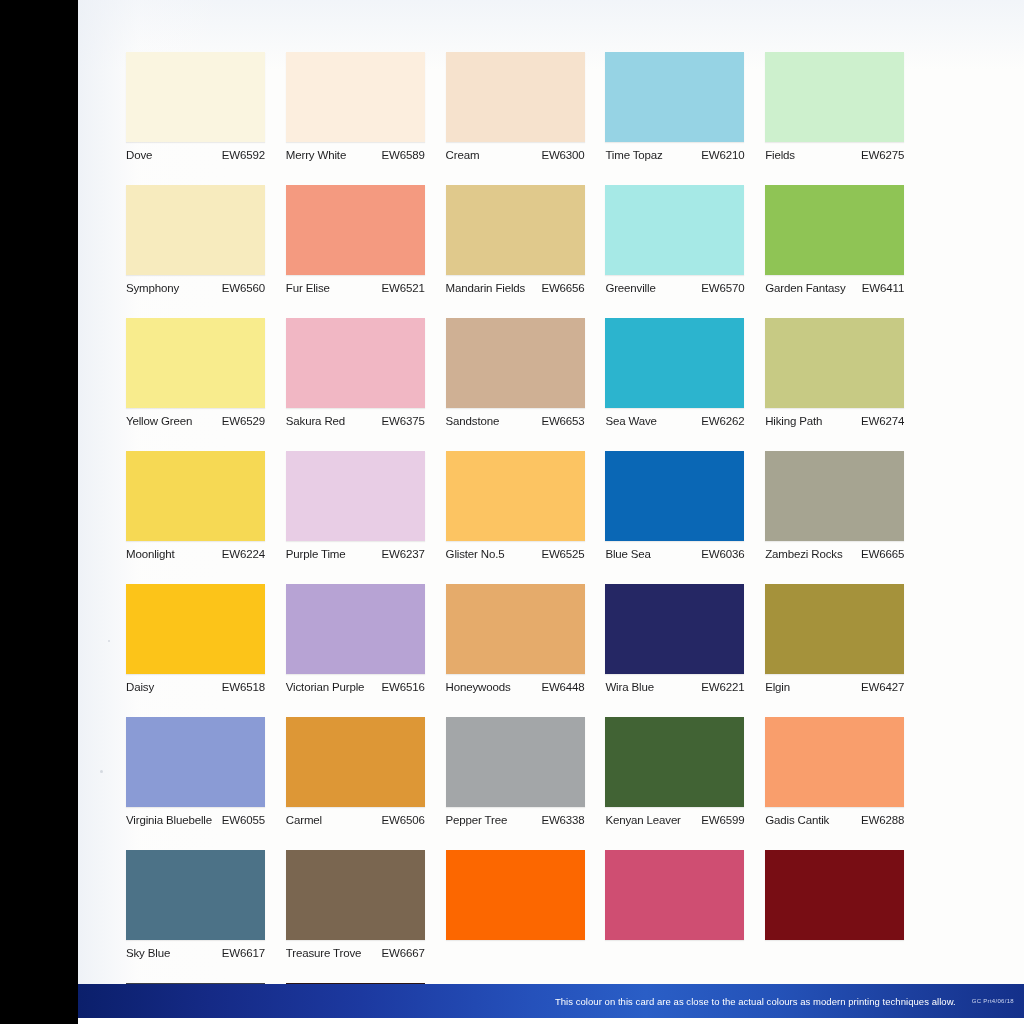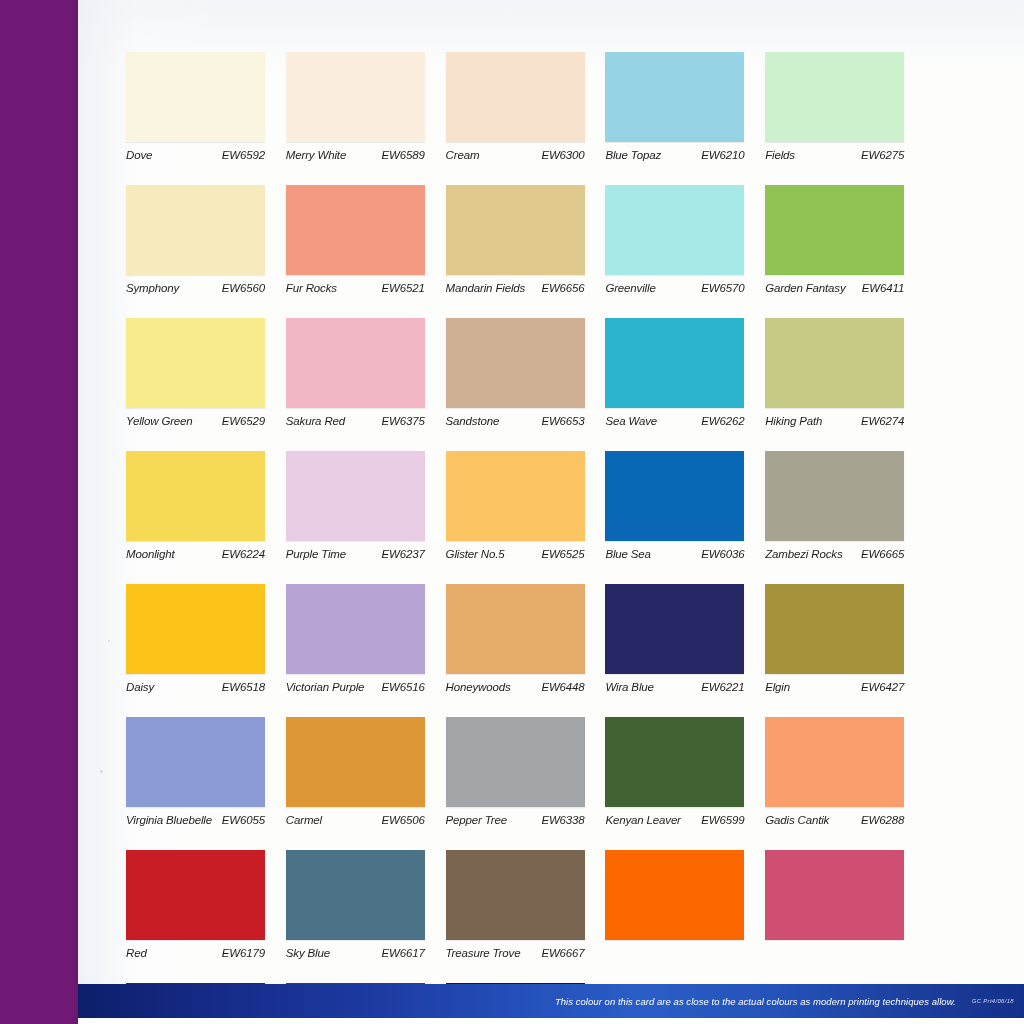--- a/index.html
+++ b/index.html
@@ -11,22 +11,21 @@
     width: 1024px;
     height: 1024px;
     font-family: "Liberation Sans", sans-serif;
     overflow: hidden;
   }
 
   #page {
     position: relative;
     width: 876px;
     height: 1024px;
-    background: #701a75;
-    font-style: italic;
+    background: #000000;
   }
 
   
   #card {
     position: absolute;
     left: 78px;
     top: 0px;
     width: 946px;
     height: 1024px;
     background: #fdfdfc;
@@ -156,42 +155,42 @@
         <div class="swatch-cell">
           <div class="swatch-chip" style="background: rgb(246, 226, 205);"></div>
           <div class="swatch-caption">
             <span class="swatch-name">Cream</span>
             <span class="swatch-code">EW6300</span>
           </div>
         </div>
         <div class="swatch-cell">
           <div class="swatch-chip" style="background: rgb(150, 211, 228);"></div>
           <div class="swatch-caption">
-            <span class="swatch-name">Blue Topaz</span>
+            <span class="swatch-name">Time Topaz</span>
             <span class="swatch-code">EW6210</span>
           </div>
         </div>
         <div class="swatch-cell">
           <div class="swatch-chip" style="background: rgb(205, 240, 205);"></div>
           <div class="swatch-caption">
             <span class="swatch-name">Fields</span>
             <span class="swatch-code">EW6275</span>
           </div>
         </div>
         <div class="swatch-cell">
           <div class="swatch-chip" style="background: rgb(247, 235, 190);"></div>
           <div class="swatch-caption">
             <span class="swatch-name">Symphony</span>
             <span class="swatch-code">EW6560</span>
           </div>
         </div>
         <div class="swatch-cell">
           <div class="swatch-chip" style="background: rgb(244, 154, 128);"></div>
           <div class="swatch-caption">
-            <span class="swatch-name">Fur Rocks</span>
+            <span class="swatch-name">Fur Elise</span>
             <span class="swatch-code">EW6521</span>
           </div>
         </div>
         <div class="swatch-cell">
           <div class="swatch-chip" style="background: rgb(224, 201, 140);"></div>
           <div class="swatch-caption">
             <span class="swatch-name">Mandarin Fields</span>
             <span class="swatch-code">EW6656</span>
           </div>
         </div>
@@ -340,27 +339,20 @@
           <div class="swatch-caption">
             <span class="swatch-name">Kenyan Leaver</span>
             <span class="swatch-code">EW6599</span>
           </div>
         </div>
         <div class="swatch-cell">
           <div class="swatch-chip" style="background: rgb(249, 158, 108);"></div>
           <div class="swatch-caption">
             <span class="swatch-name">Gadis Cantik</span>
             <span class="swatch-code">EW6288</span>
-          </div>
-        </div>
-        <div class="swatch-cell">
-          <div class="swatch-chip" style="background: rgb(200, 29, 36);"></div>
-          <div class="swatch-caption">
-            <span class="swatch-name">Red</span>
-            <span class="swatch-code">EW6179</span>
           </div>
         </div>
         <div class="swatch-cell">
           <div class="swatch-chip" style="background: rgb(76, 114, 135);"></div>
           <div class="swatch-caption">
             <span class="swatch-name">Sky Blue</span>
             <span class="swatch-code">EW6617</span>
           </div>
         </div>
         <div class="swatch-cell">

